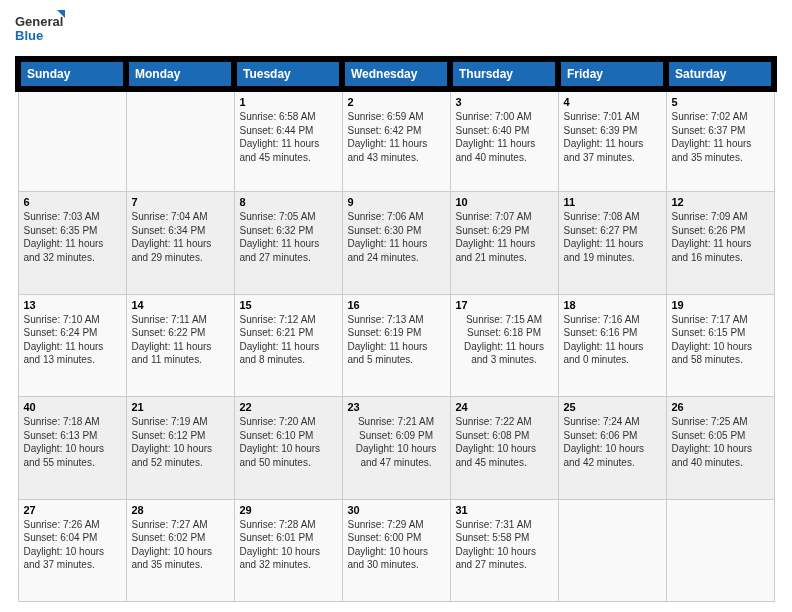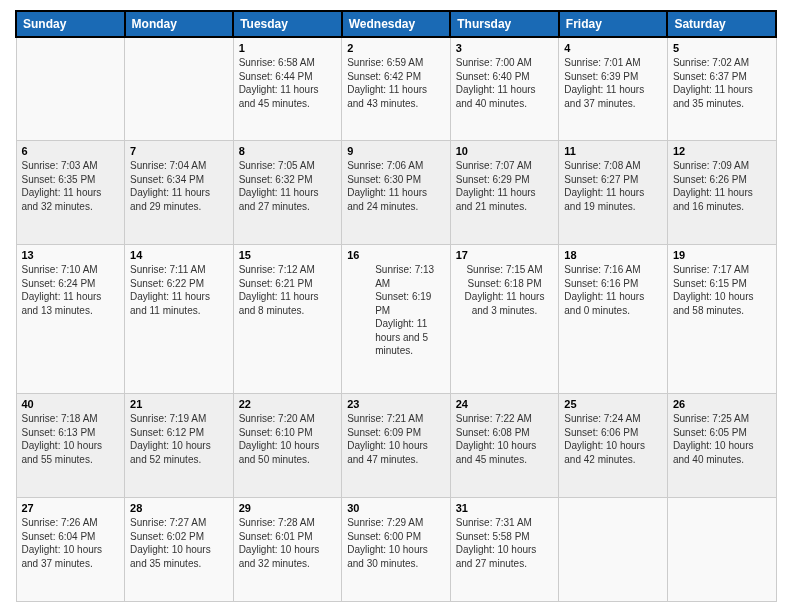--- a/index.html
+++ b/index.html
@@ -46,21 +46,21 @@
       flex: 1;
       font-size: 10.5px;
     }
     .calendar thead tr th {
       background-color: #1a6ab5;
       color: #fff;
       text-align: left;
       padding: 5px 6px;
       font-size: 12px;
       font-weight: bold;
-      border: 2px solid #000000;
+      border: 6px solid #000000;
     }
     .calendar tbody tr td {
       border: 1px solid #ccc;
       vertical-align: top;
       padding: 4px 5px;
       width: calc(100% / 7);
       height: 82px;
     }
     .calendar tbody tr:nth-child(odd) td {
       background-color: #f9f9f9;
@@ -77,20 +77,33 @@
     .day-info {
       font-size: 10px;
       line-height: 1.35;
       color: #333;
     }
   </style>
 </head>
 <body>
 
 <div class="page">
+  <div class="header">
+    <div class="logo">
+    <svg width="50" height="38" viewBox="0 0 50 38" xmlns="http://www.w3.org/2000/svg">
+      <text x="0" y="16" font-size="13" font-weight="bold" fill="#333" font-family="Arial">General</text>
+      <text x="0" y="30" font-size="13" font-weight="bold" fill="#1a6ab5" font-family="Arial">Blue</text>
+      <polygon points="42,0 52,0 52,10" fill="#1a6ab5"></polygon>
+    </svg>
+  </div>
+    <div class="title-block">
+      <div class="month-title"></div>
+      <div class="subtitle"></div>
+    </div>
+  </div>
 
   <table class="calendar">
     <thead>
       <tr>
       <th>Sunday</th>
           <th>Monday</th>
           <th>Tuesday</th>
           <th>Wednesday</th>
           <th>Thursday</th>
           <th>Friday</th>
@@ -190,21 +203,21 @@
 Daylight: 11 hours and 11 minutes.</div>
           </td>
           <td>
             <span class="day-num">15</span>
             <div class="day-info" style="white-space: pre-line;">Sunrise: 7:12 AM
 Sunset: 6:21 PM
 Daylight: 11 hours and 8 minutes.</div>
           </td>
           <td>
             <span class="day-num">16</span>
-            <div class="day-info" style="white-space: pre-line; margin-left: 28px;">Sunrise: 7:13 AM
+            <div class="day-info" style="white-space: pre-line;">Sunrise: 7:13 AM
 Sunset: 6:19 PM
 Daylight: 11 hours and 5 minutes.</div>
           </td>
           <td>
             <span class="day-num">17</span>
             <div class="day-info" style="white-space: pre-line; text-align: center;">Sunrise: 7:15 AM
 Sunset: 6:18 PM
 Daylight: 11 hours and 3 minutes.</div>
           </td>
           <td>
@@ -234,21 +247,21 @@
 Daylight: 10 hours and 52 minutes.</div>
           </td>
           <td>
             <span class="day-num">22</span>
             <div class="day-info" style="white-space: pre-line;">Sunrise: 7:20 AM
 Sunset: 6:10 PM
 Daylight: 10 hours and 50 minutes.</div>
           </td>
           <td>
             <span class="day-num">23</span>
-            <div class="day-info" style="white-space: pre-line;">Sunrise: 7:21 AM
+            <div class="day-info" style="white-space: pre-line; text-align: center;">Sunrise: 7:21 AM
 Sunset: 6:09 PM
 Daylight: 10 hours and 47 minutes.</div>
           </td>
           <td>
             <span class="day-num">24</span>
             <div class="day-info" style="white-space: pre-line;">Sunrise: 7:22 AM
 Sunset: 6:08 PM
 Daylight: 10 hours and 45 minutes.</div>
           </td>
           <td>

